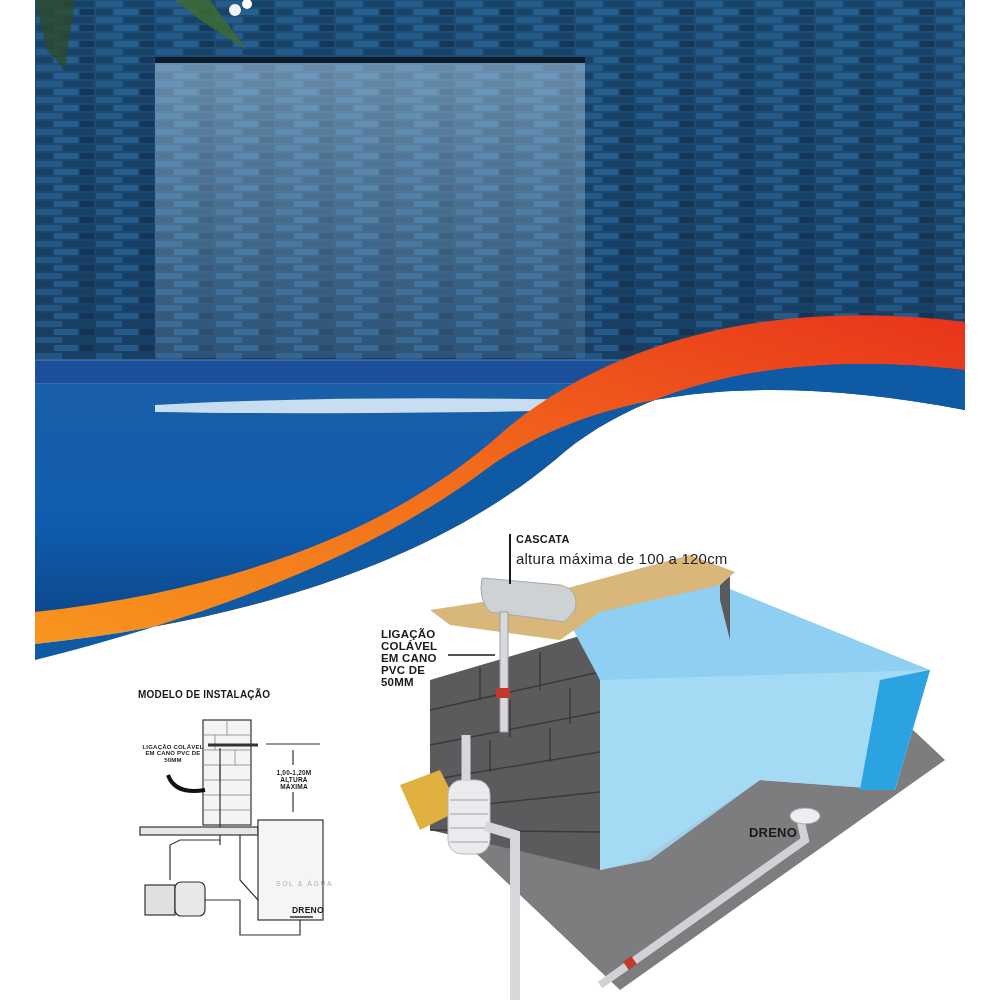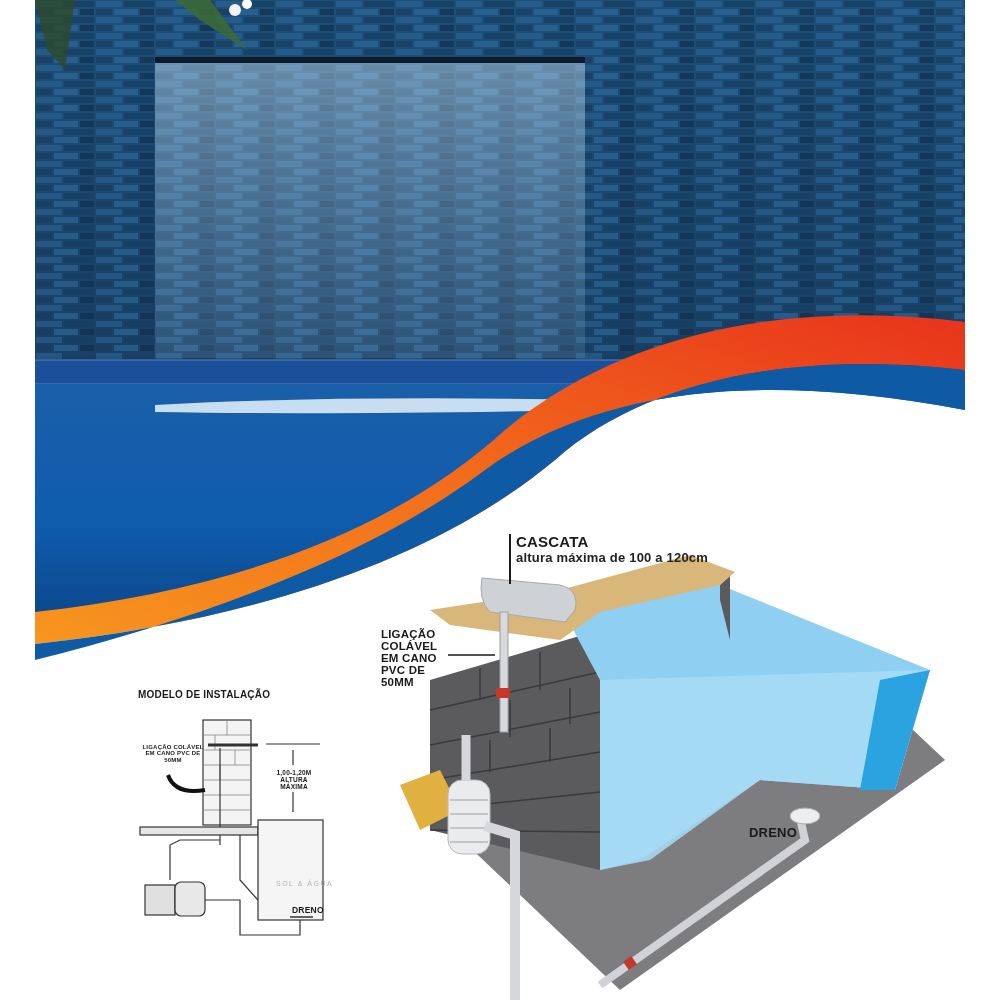--- a/index.html
+++ b/index.html
@@ -1,21 +1,21 @@
 <!DOCTYPE html>
 <html><head>
 <meta charset="utf-8">
 <style>
   html,body{margin:0;padding:0;background:#ffffff;}
   body{width:1000px;height:1000px;position:relative;overflow:hidden;font-family:"Liberation Sans",sans-serif;}
   .photo{position:absolute;left:35px;top:0;width:930px;height:660px;overflow:hidden;}
   .photo svg{display:block;}
   .label{position:absolute;font-family:"Liberation Sans",sans-serif;color:#1a1a1a;font-weight:bold;line-height:1.05;letter-spacing:0.2px;}
-  #cascata-title{left:516px;top:534px;font-size:15px;}
-  #cascata-sub{left:516px;top:551px;font-size:13px;font-weight:bold;color:#222;}
+  #cascata-title{left:516px;top:534px;font-size:11px;}
+  #cascata-sub{left:516px;top:551px;font-size:15px;font-weight:normal;color:#222;}
   #ligacao{left:381px;top:628px;font-size:11.5px;}
   #modelo{left:138px;top:690px;font-size:10px;}
   #ligacao-small{left:137px;top:744px;font-size:6px;text-align:center;width:72px;}
   #altura{left:268px;top:770px;font-size:6.5px;text-align:center;width:52px;}
   #dreno-small{left:292px;top:906px;font-size:8.5px;}
   #dreno-big{left:749px;top:826px;font-size:13px;}
   #sol-agua{left:276px;top:880px;font-size:7px;color:#b0b0b0;font-weight:normal;letter-spacing:1.5px;}
   .diagram{position:absolute;left:0;top:0;width:1000px;height:1000px;pointer-events:none;}
 </style>
 </head>

